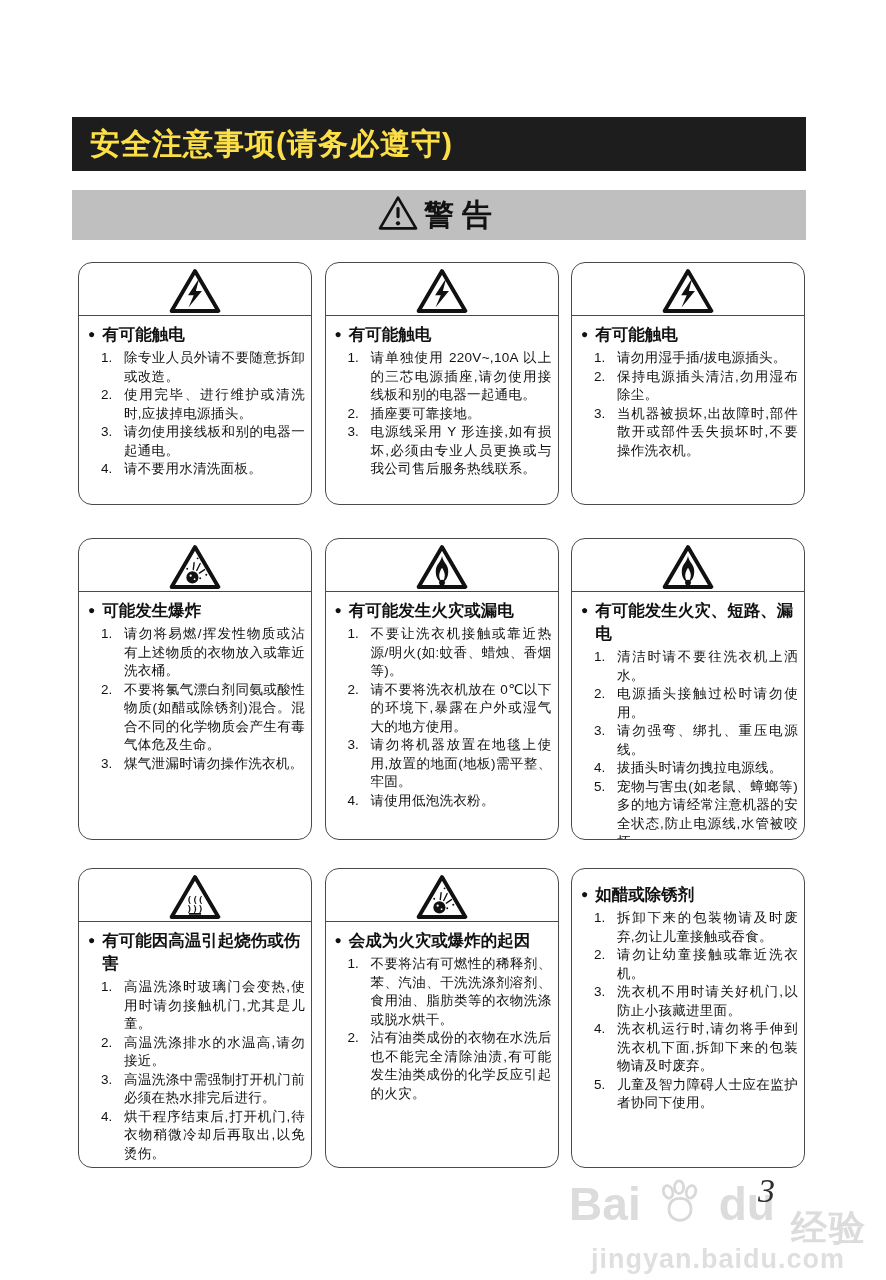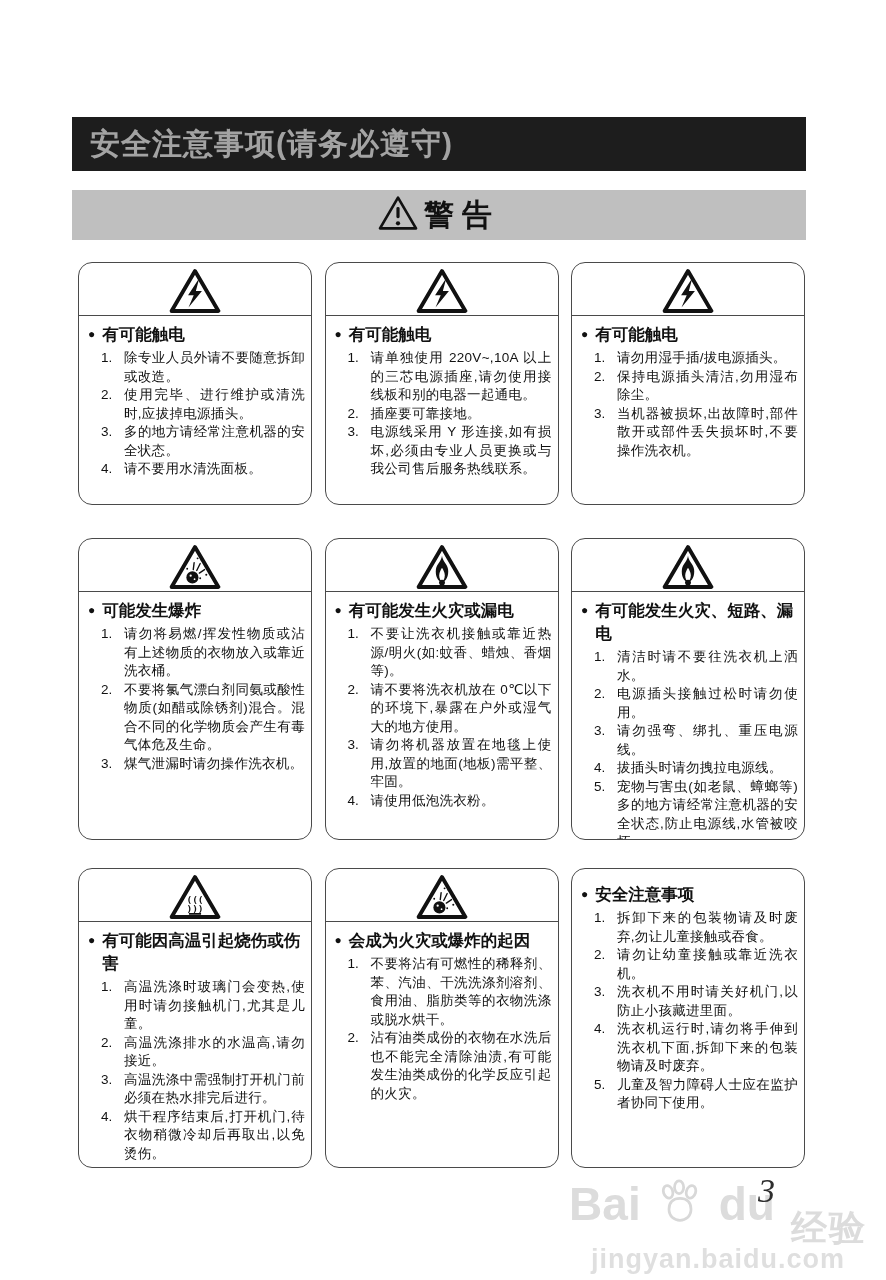--- a/index.html
+++ b/index.html
@@ -2,21 +2,21 @@
 <html><head>
 <meta charset="utf-8">
 <style>
   html,body{margin:0;padding:0;background:#fff;}
   .page{
     position:relative;width:886px;height:1280px;background:#fff;overflow:hidden;
     font-family:"Liberation Sans","DejaVu Sans",sans-serif;color:#111;
   }
   .header-bar{
     position:absolute;left:72px;top:117px;width:734px;height:54px;
-    background:#1d1d1d;color:#a3a3a3;display:flex;align-items:center;
+    background:#1d1d1d;color:#fde047;display:flex;align-items:center;
     font-size:30px;font-weight:bold;padding-left:18px;box-sizing:border-box;
     letter-spacing:1px;
   }
   .warning-bar{
     position:absolute;left:72px;top:190px;width:734px;height:50px;
     background:#bfbfbf;display:flex;align-items:center;justify-content:center;gap:6px;
   }
   .warning-bar .wtext{font-size:30px;font-weight:bold;color:#111;letter-spacing:8px;}
   .grid-row{position:absolute;left:78px;width:727px;display:flex;justify-content:space-between;}
   .row-1{top:262px;height:243px;}
@@ -91,21 +91,21 @@
             <div class="item">
               <span class="num">1.</span>
               <span class="itxt">除专业人员外请不要随意拆卸或改造。</span>
             </div>
             <div class="item">
               <span class="num">2.</span>
               <span class="itxt">使用完毕、进行维护或清洗时,应拔掉电源插头。</span>
             </div>
             <div class="item">
               <span class="num">3.</span>
-              <span class="itxt">多的地方请经常注意机器的安全状态。</span>
+              <span class="itxt">请勿使用接线板和别的电器一起通电。</span>
             </div>
             <div class="item">
               <span class="num">4.</span>
               <span class="itxt">请不要用水清洗面板。</span>
             </div>
           </div>
         </div>
       </div>
       <div class="wbox">
         <div class="icon-section">
@@ -348,21 +348,21 @@
               <span class="num">2.</span>
               <span class="itxt">沾有油类成份的衣物在水洗后也不能完全清除油渍,有可能发生油类成份的化学反应引起的火灾。</span>
             </div>
           </div>
         </div>
       </div>
       <div class="wbox">
         <div class="box-content no-icon">
           <div class="title-row">
             <span class="bullet">●</span>
-            <span>安全注意事项</span>
+            <span>如醋或除锈剂</span>
           </div>
           <div class="items">
             <div class="item">
               <span class="num">1.</span>
               <span class="itxt">拆卸下来的包装物请及时废弃,勿让儿童接触或吞食。</span>
             </div>
             <div class="item">
               <span class="num">2.</span>
               <span class="itxt">请勿让幼童接触或靠近洗衣机。</span>
             </div>

